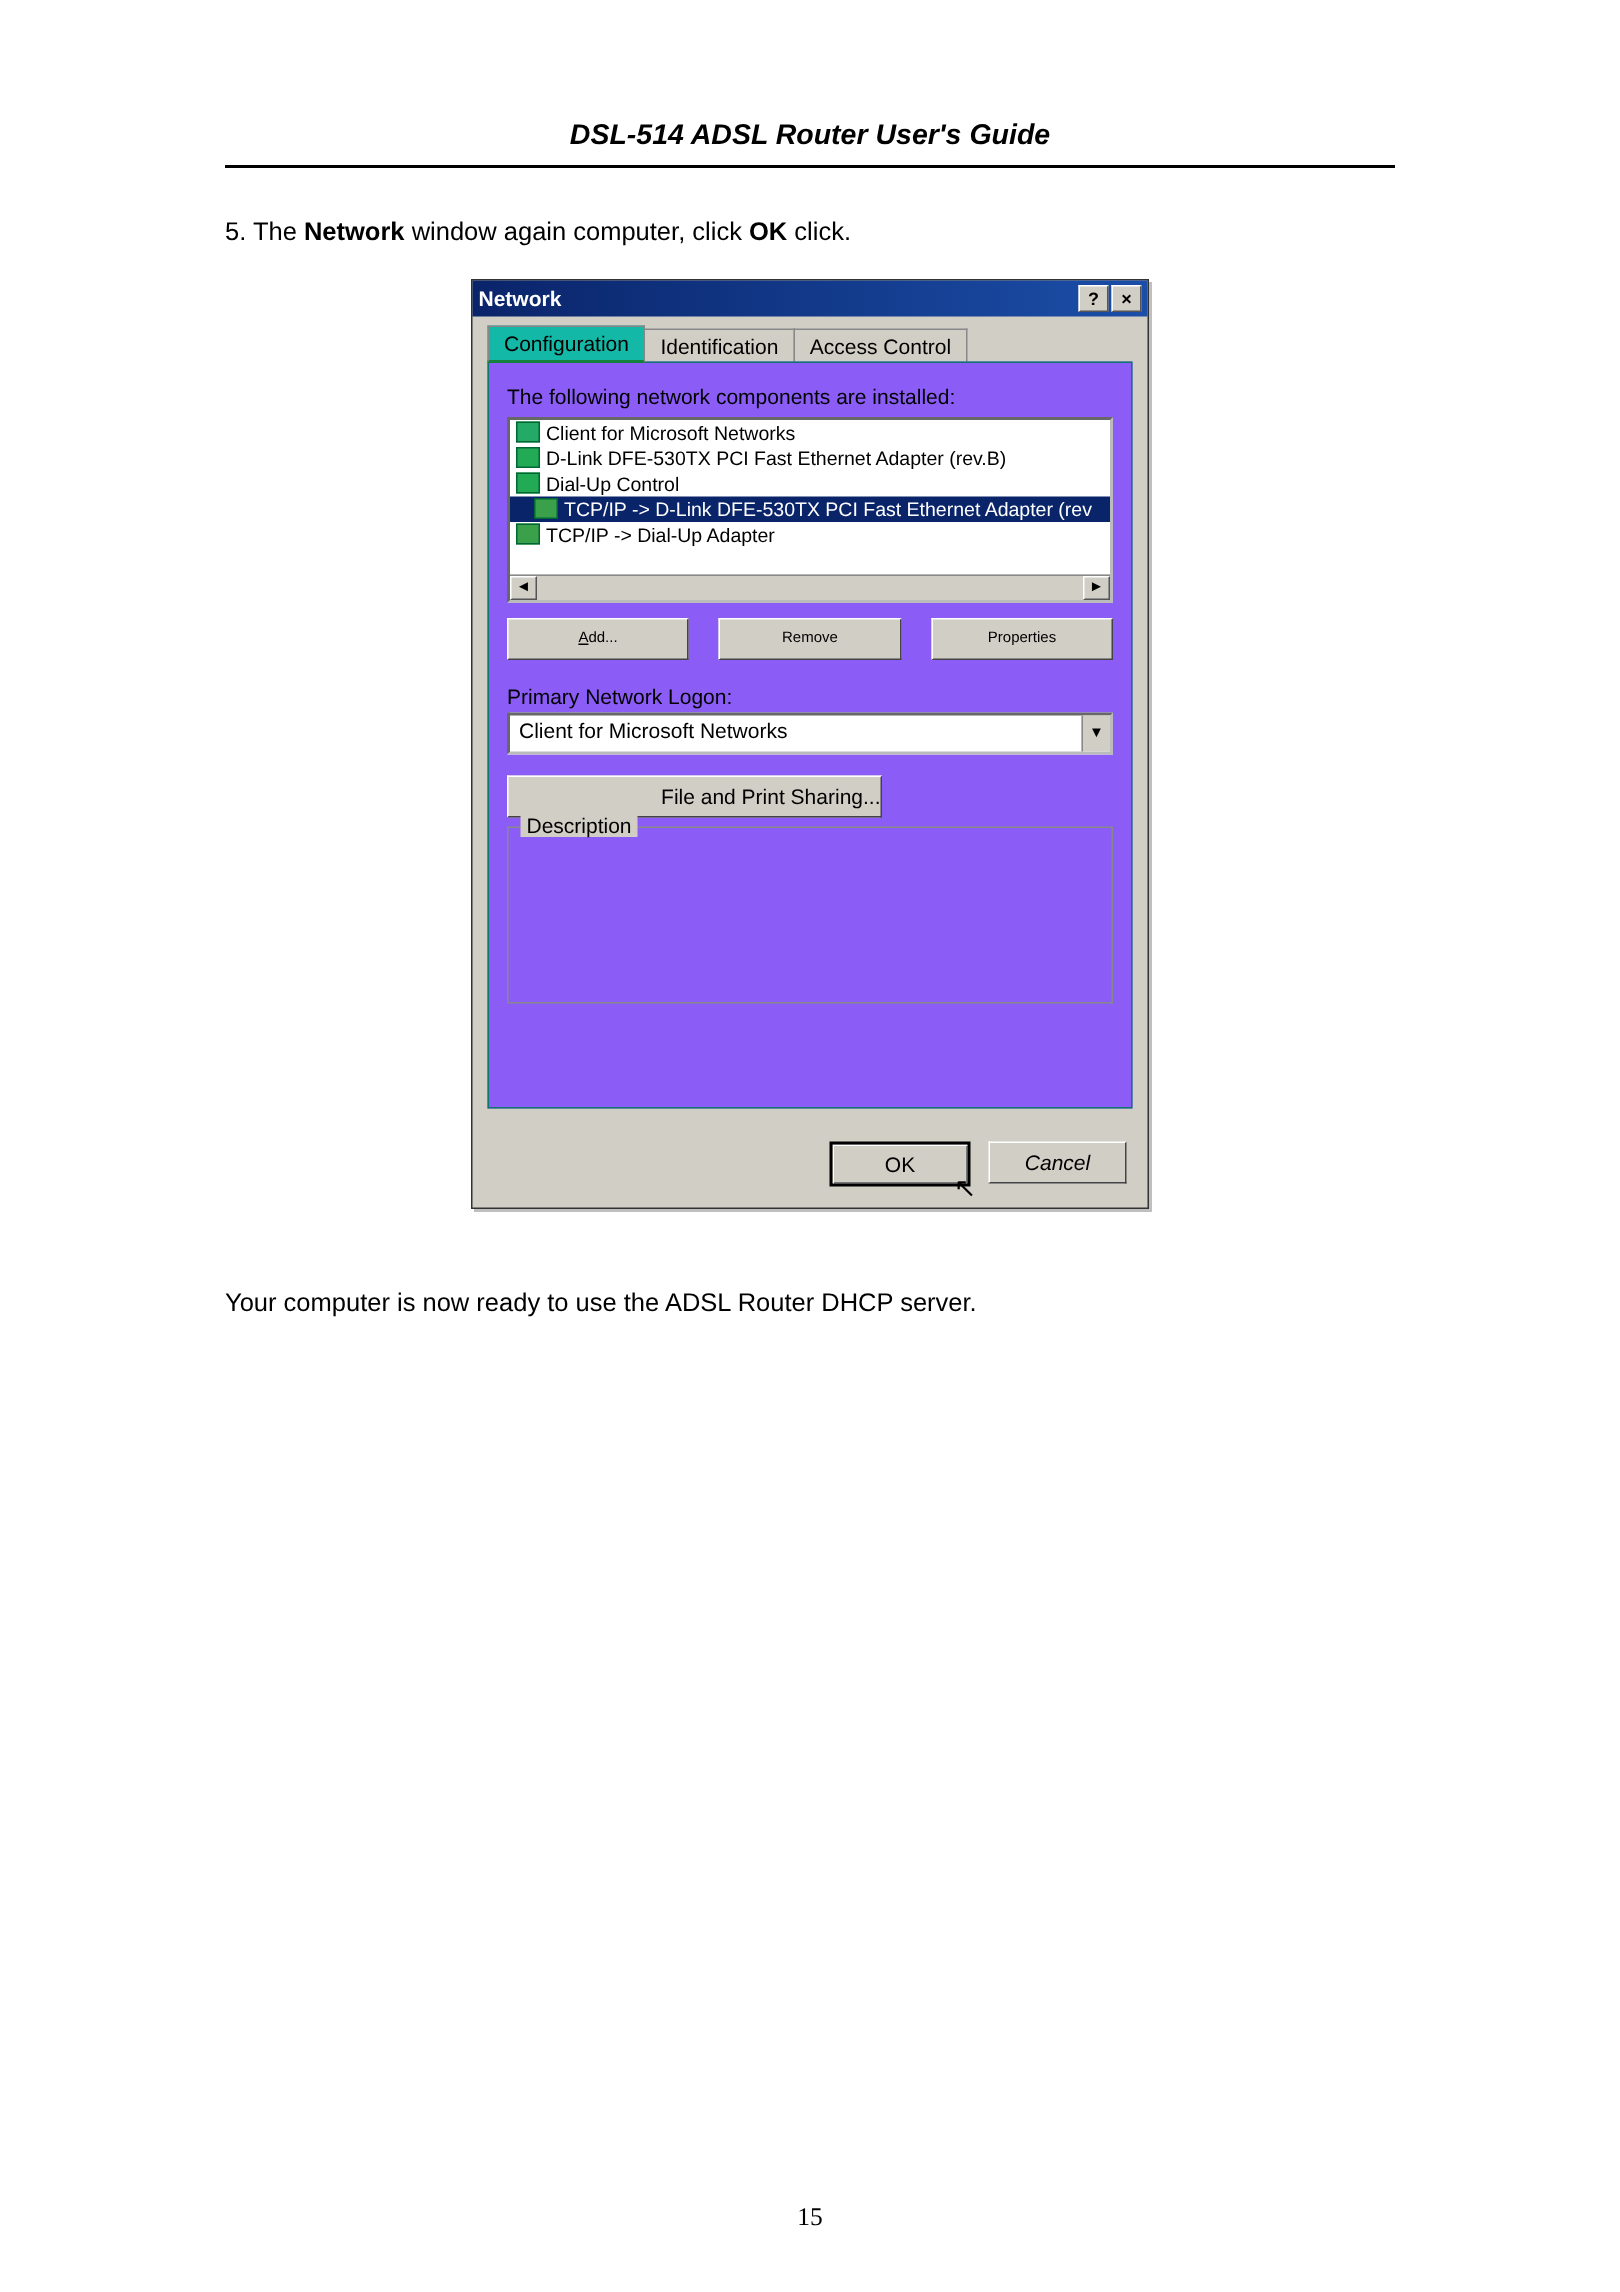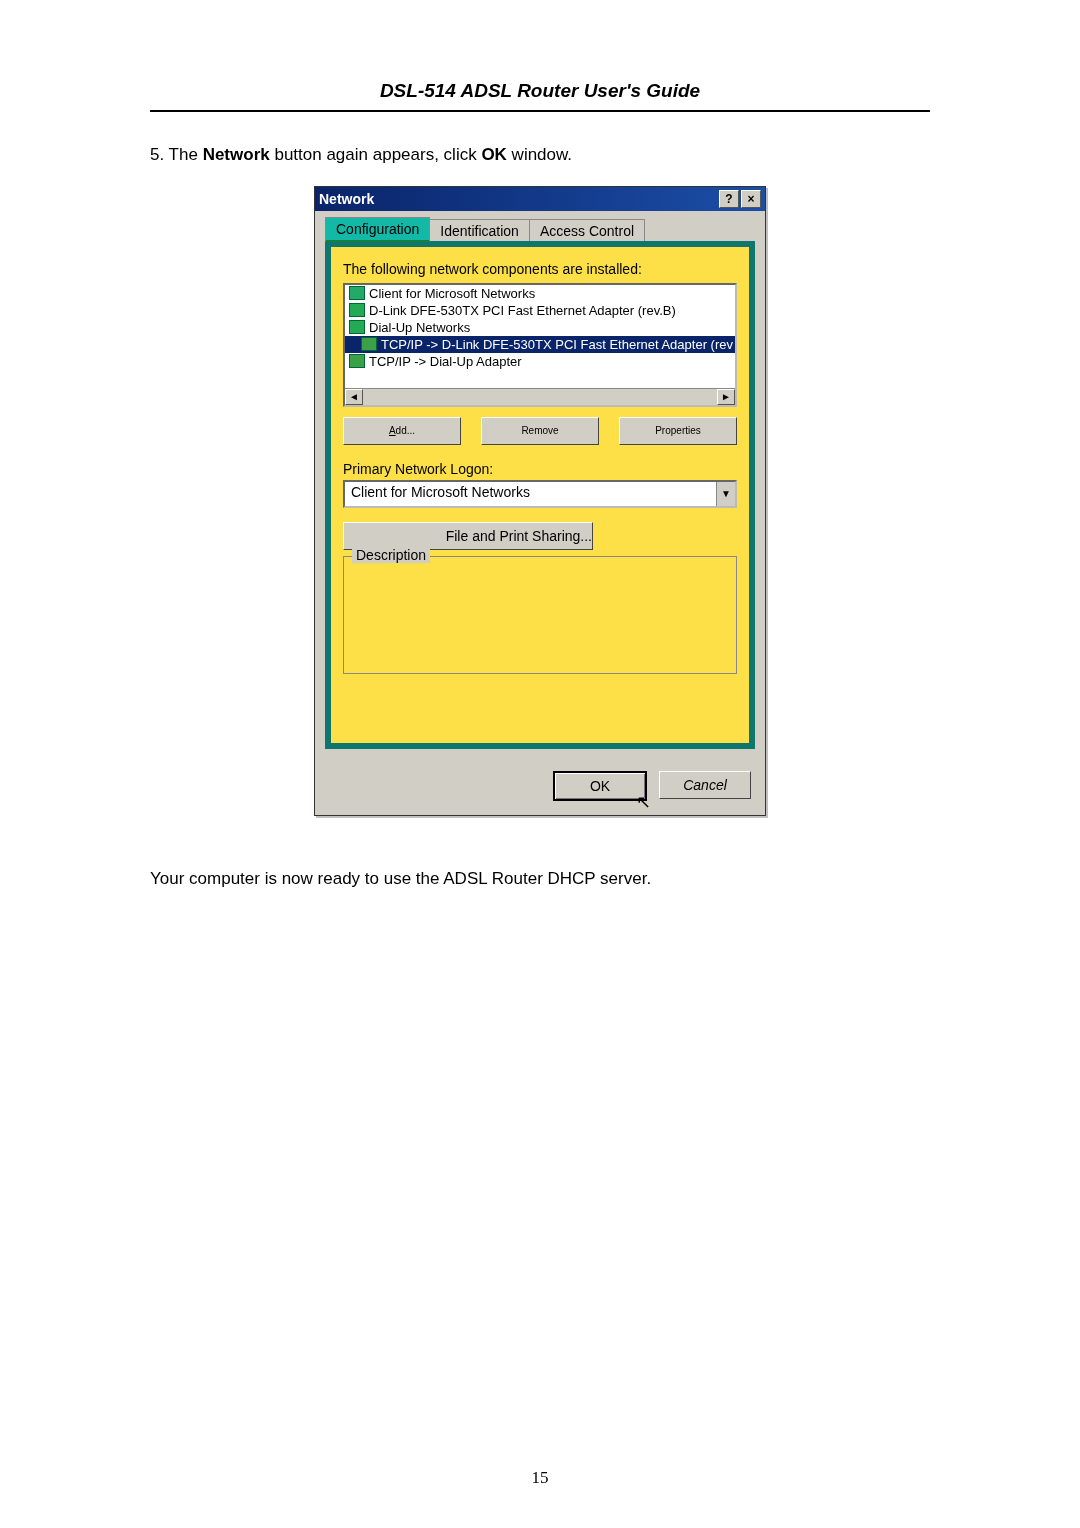--- a/index.html
+++ b/index.html
@@ -84,22 +84,22 @@
     background: #d1cec6;
     margin-right: -1px;
     position: relative;
   }
   .tab.active {
     background: #14b8a6;
     border-bottom: 2px solid #15803d;
     z-index: 2;
   }
   .panel {
-    border: 6px solid #0f766e;
-    background: #fde047;
+    border: 1px solid #0f766e;
+    background: #8b5cf6;
     padding: 14px 12px 12px 12px;
     min-height: 470px;
     position: relative;
   }
   .panel-label { font-size: 14px; margin-bottom: 6px; }
   .listbox {
     background: #fff;
     border: 2px inset #bbb;
     height: 120px;
     overflow: hidden;
@@ -216,21 +216,21 @@
   }
 </style>
 </head>
 <body>
 
 <div class="page">
   <div class="header-title">DSL-514 ADSL Router User's Guide</div>
   <hr class="header-rule">
 
   <p class="body-text">
-    <span>5. The </span><span class="bold">Network</span><span> button again appears, click </span><span class="bold">OK</span><span> window.</span>
+    <span>5. The </span><span class="bold">Network</span><span> window again computer, click </span><span class="bold">OK</span><span> click.</span>
   </p>
 
   <div class="figure-wrap">
     <div class="dlg">
       <div class="titlebar">
         <span>Network</span>
         <span class="ctrls">
           <span class="ctrl">?</span>
           <span class="ctrl">×</span>
         </span>
@@ -247,21 +247,21 @@
             <div class="list-item">
               <span class="ico ico-client"></span>
               <span>Client for Microsoft Networks</span>
             </div>
             <div class="list-item">
               <span class="ico ico-nic"></span>
               <span>D-Link DFE-530TX PCI Fast Ethernet Adapter (rev.B)</span>
             </div>
             <div class="list-item">
               <span class="ico ico-nic"></span>
-              <span>Dial-Up Networks</span>
+              <span>Dial-Up Control</span>
             </div>
             <div class="list-item selected">
               <span class="ico ico-proto"></span>
               <span>TCP/IP -&gt; D-Link DFE-530TX PCI Fast Ethernet Adapter (rev</span>
             </div>
             <div class="list-item">
               <span class="ico ico-proto"></span>
               <span>TCP/IP -&gt; Dial-Up Adapter</span>
             </div>
             <div class="hscroll">

